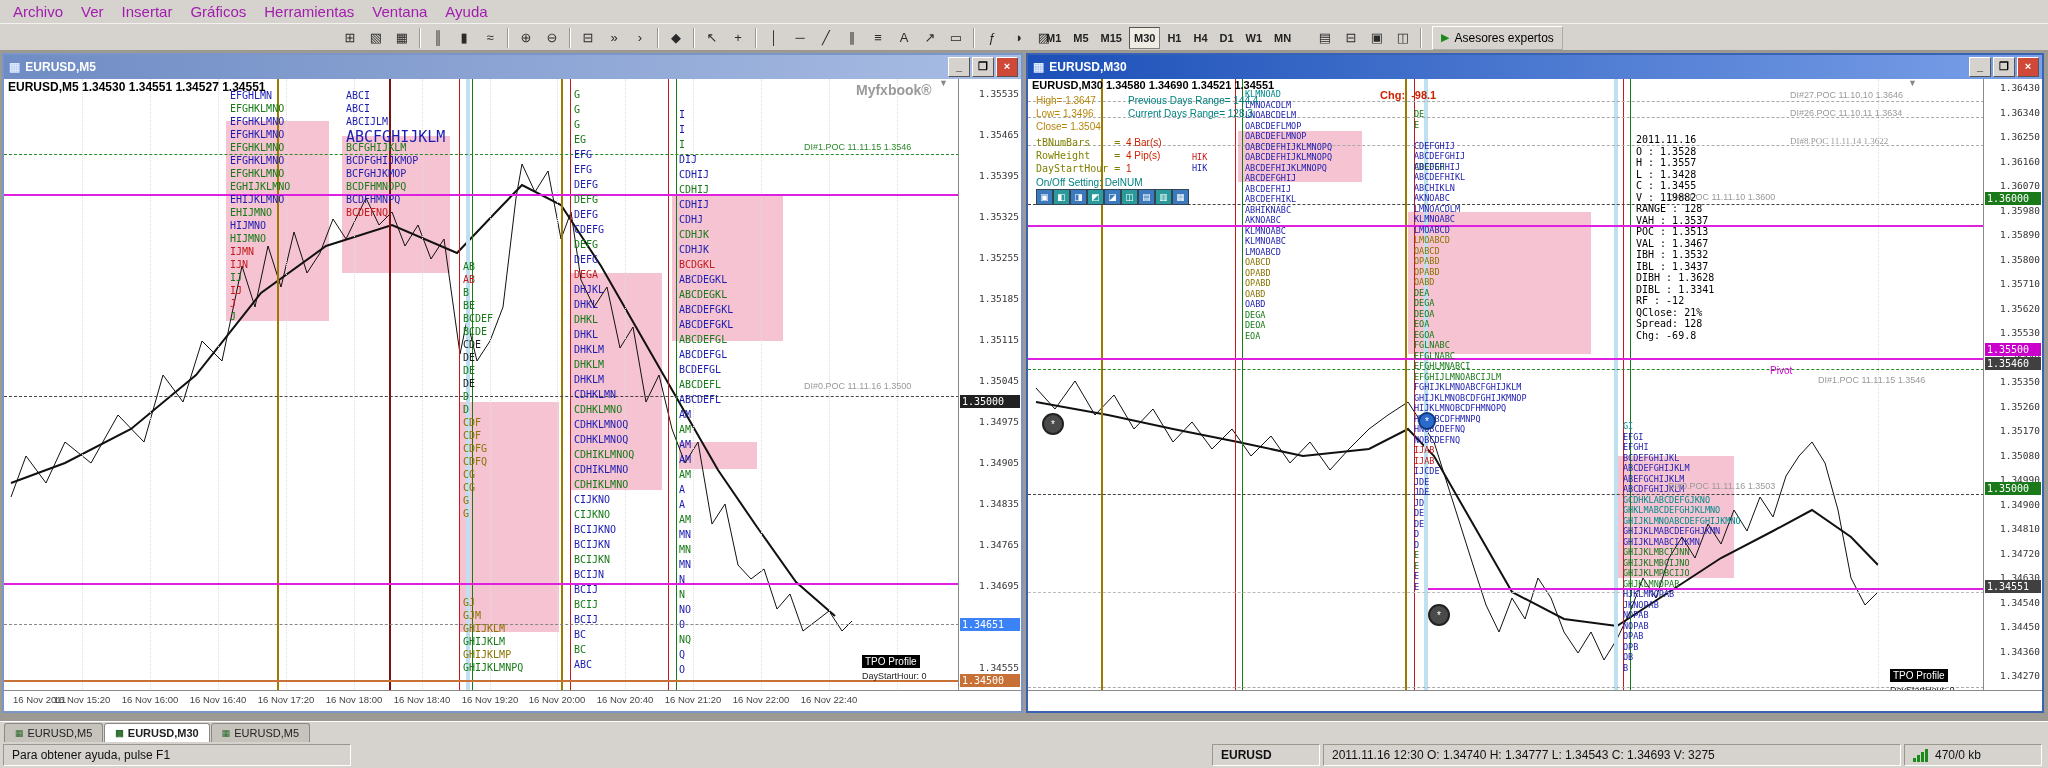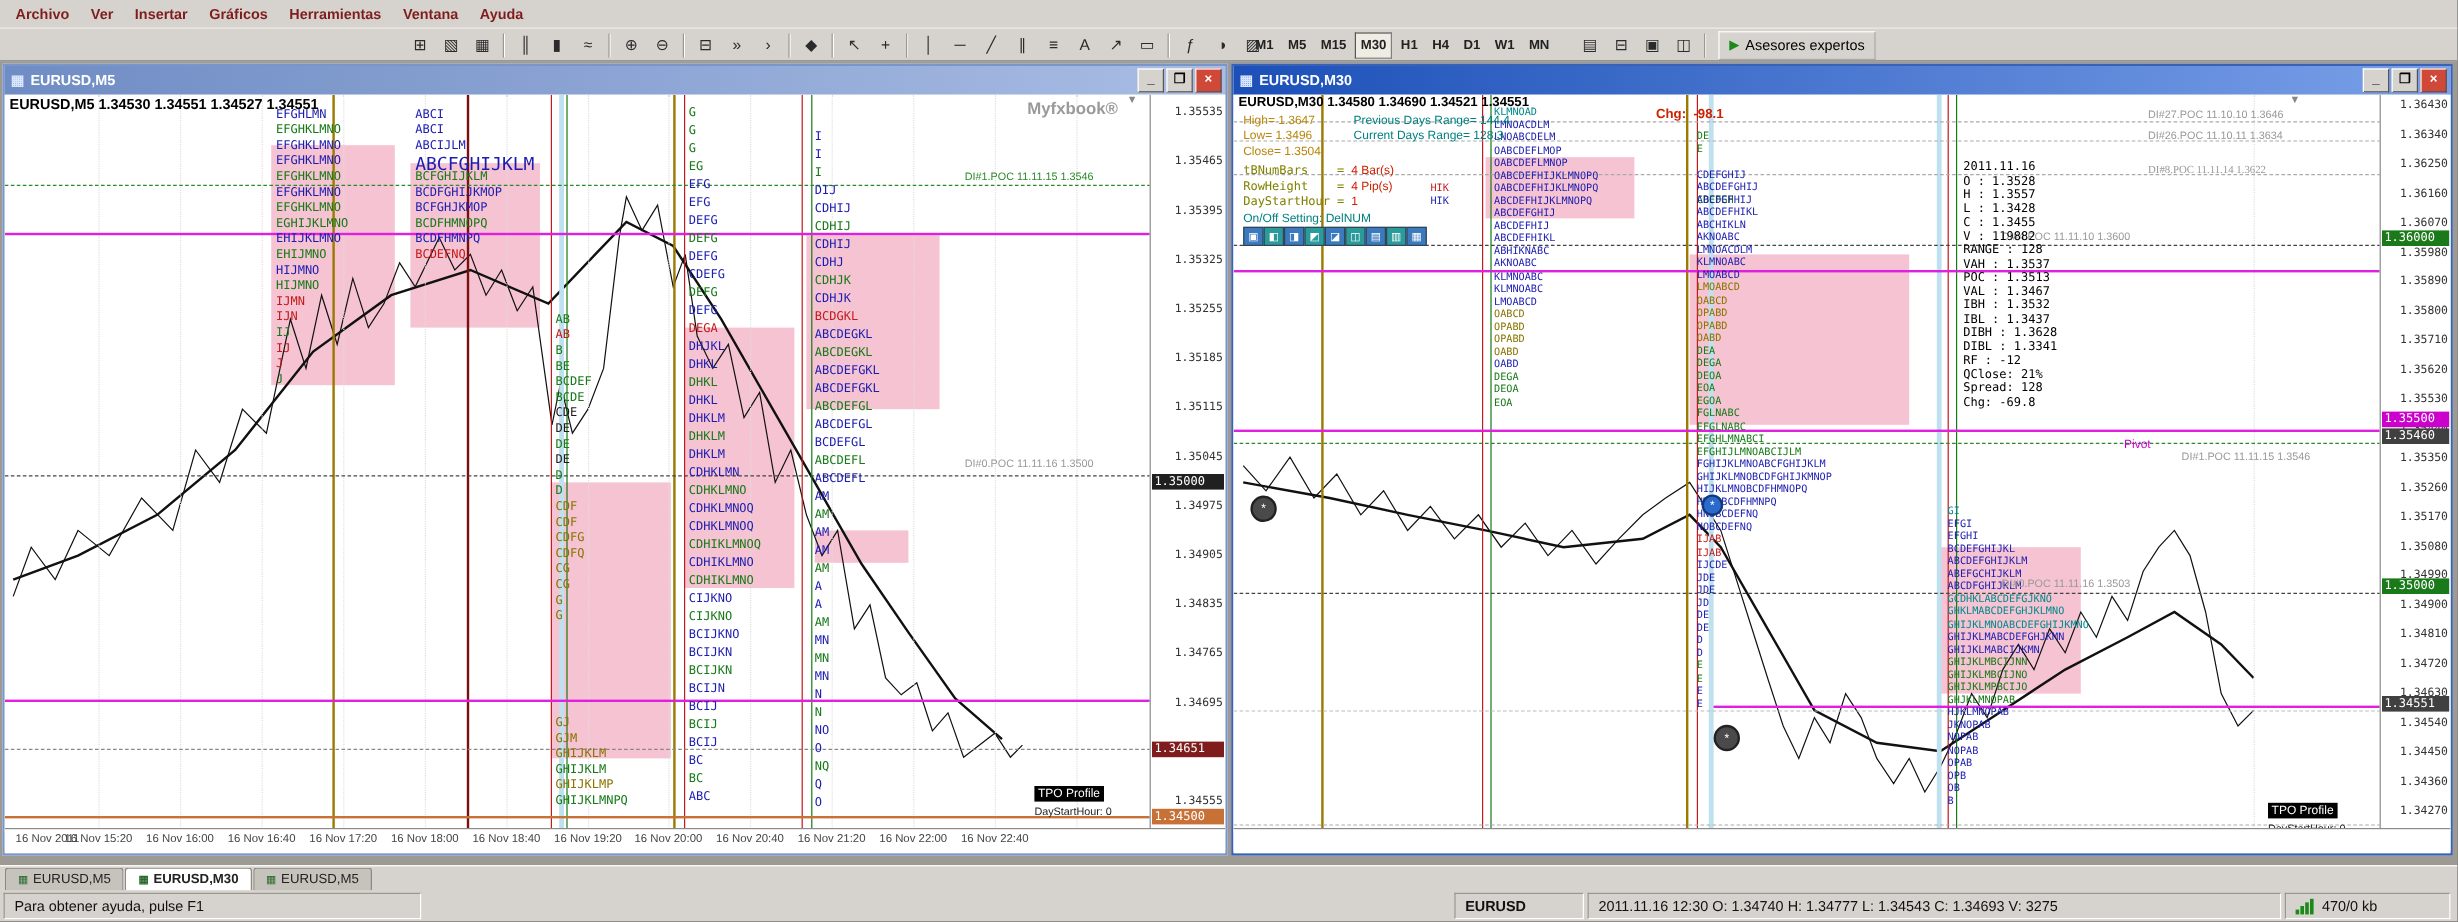--- a/index.html
+++ b/index.html
@@ -1,19 +1,19 @@
 <!DOCTYPE html>
 <html><head>
 <meta charset="utf-8">
 <style>
   html,body{margin:0;padding:0;background:#555;}
   .root{position:relative;width:2048px;height:768px;background:#d6d3ce;font-family:"Liberation Sans",sans-serif;overflow:hidden;}
   
   .menubar{position:absolute;left:0;top:0;width:100%;height:24px;display:flex;align-items:center;padding-left:4px;box-sizing:border-box;background:#d6d3ce;border-bottom:1px solid #f4f2ee;}
-  .menu-item{padding:3px 9px;font-size:12px;color:#7f1d1d;cursor:default;font-weight:bold;}
+  .menu-item{padding:3px 9px;font-size:15px;color:#a21caf;cursor:default;}
   
   .toolbar{position:absolute;left:0;top:24px;width:100%;height:27px;background:#d6d3ce;border-bottom:1px solid #9a978f;box-sizing:border-box;}
   .tb-sec{position:absolute;top:2px;display:flex;align-items:center;height:23px;}
   #tb-main{left:337px;}
   #tb-tf{left:1040px;}
   #tb-right{left:1312px;}
   .tb-btn{min-width:24px;height:22px;display:flex;align-items:center;justify-content:center;font-size:13px;color:#2a2a2a;border:1px solid transparent;margin:0 1px;box-sizing:border-box;}
   .tb-btn.tf{font-size:11px;font-weight:bold;padding:0 4px;color:#222;}
   .tb-btn.pressed{border:1px solid #808080;border-top-color:#555;border-left-color:#555;background:#efece4;}
   .tb-sep{width:1px;height:20px;background:#9a978f;border-right:1px solid #fff;margin:0 4px;}
@@ -340,21 +340,21 @@
             <div class="scale-label" style="top: 255px;">1.35115</div>
             <div class="scale-label" style="top: 296px;">1.35045</div>
             <div class="scale-label" style="top: 337px;">1.34975</div>
             <div class="scale-label" style="top: 378px;">1.34905</div>
             <div class="scale-label" style="top: 419px;">1.34835</div>
             <div class="scale-label" style="top: 460px;">1.34765</div>
             <div class="scale-label" style="top: 501px;">1.34695</div>
             <div class="scale-label" style="top: 542px;">1.34625</div>
             <div class="scale-label" style="top: 583px;">1.34555</div>
             <div class="price-tag" style="top: 316px; background: rgb(32, 32, 32); color: rgb(255, 255, 255);">1.35000</div>
-            <div class="price-tag" style="top: 539px; background: #7f1d1d; color: rgb(255, 255, 255);">1.34651</div>
+            <div class="price-tag" style="top: 539px; background: #3b82f6; color: rgb(255, 255, 255);">1.34651</div>
             <div class="price-tag" style="top: 595px; background: rgb(200, 113, 55); color: rgb(255, 255, 255);">1.34500</div>
           </div>
         <div class="axis">
             <div class="axis-label" style="left: 9px;">16 Nov 2011</div>
             <div class="axis-label" style="left: 78px; transform: translateX(-50%);">16 Nov 15:20</div>
             <div class="axis-label" style="left: 146px; transform: translateX(-50%);">16 Nov 16:00</div>
             <div class="axis-label" style="left: 214px; transform: translateX(-50%);">16 Nov 16:40</div>
             <div class="axis-label" style="left: 282px; transform: translateX(-50%);">16 Nov 17:20</div>
             <div class="axis-label" style="left: 350px; transform: translateX(-50%);">16 Nov 18:00</div>
             <div class="axis-label" style="left: 418px; transform: translateX(-50%);">16 Nov 18:40</div>

